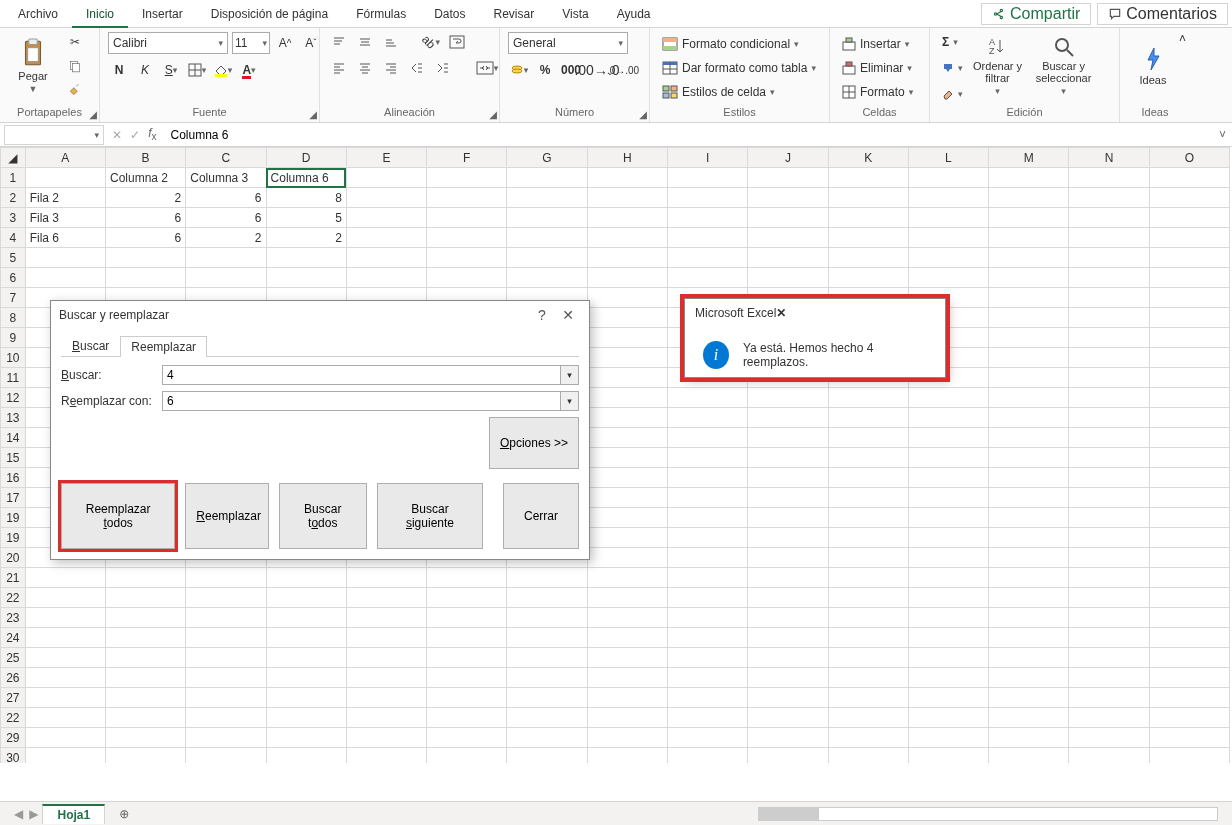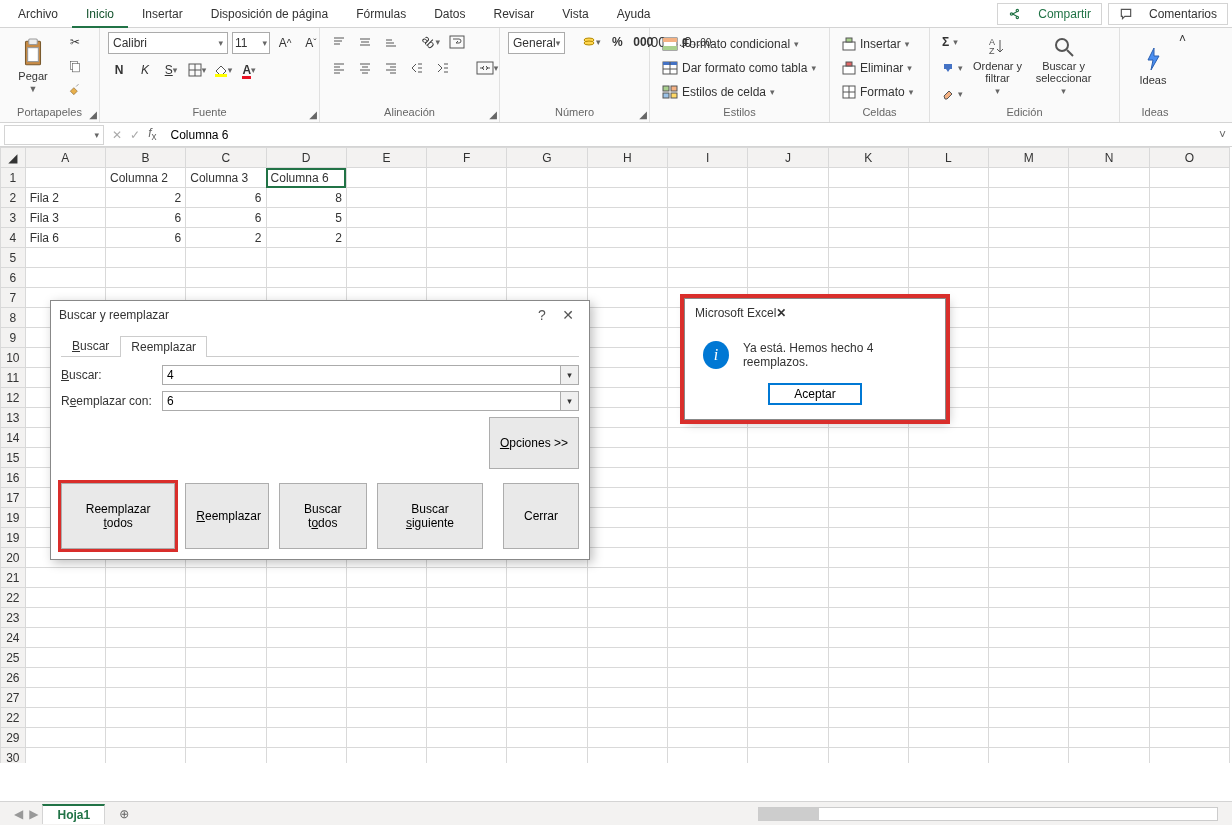--- a/index.html
+++ b/index.html
@@ -2,21 +2,21 @@
 <html><head>
 <meta charset="utf-8">
 <style>
   * { box-sizing: border-box; margin: 0; padding: 0; }
   body { font-family: "Segoe UI", Tahoma, sans-serif; font-size: 12px; background: #fff; width: 1232px; height: 825px; overflow: hidden; position: relative; color: #333; }
   
   .tabs { display: flex; align-items: center; height: 28px; border-bottom: 1px solid #d4d4d4; padding: 0 4px; background: #fff; }
   .tab { padding: 0 14px; height: 28px; line-height: 28px; cursor: pointer; color: #333; }
   .tab.active { color: #14532d; border-bottom: 2px solid #217346; font-weight: 400; }
   .tabs-right { margin-left: auto; display:flex; gap:6px; }
-  .share-btn { border:1px solid #d4d4d4; padding:2px 10px; height:22px; display:flex; align-items:center; gap:16px; font-size:12px; cursor:pointer; background:#fff;}
+  .share-btn { border:1px solid #d4d4d4; padding:2px 10px; height:22px; display:flex; align-items:center; gap:4px; font-size:16px; cursor:pointer; background:#fff;}
   .share-btn.green { color:#217346; }
   
   .ribbon { display:flex; height: 95px; border-bottom:1px solid #d4d4d4; background:#fafafa; }
   .group { border-right:1px solid #e0e0e0; padding:4px 8px 2px 8px; display:flex; flex-direction:column; position:relative; }
   .group-label { text-align:center; font-size:11px; color:#666; margin-top:auto; height:16px; line-height:16px;}
   .group-body { flex:1; display:flex; align-items:flex-start; gap:6px; }
   .btn-large { display:flex; flex-direction:column; align-items:center; justify-content:center; width:50px; height:68px; cursor:pointer; font-size:11px; gap:2px;}
   .ico { display:inline-flex; align-items:center; justify-content:center; }
   .ico svg { display:block; }
   .vcol { display:flex; flex-direction:column; gap:4px; justify-content:center;}
@@ -294,21 +294,21 @@
             </span>
             <span class="dd">▾</span>
           </span>
       </div>
     </div>
     <div class="group-label">Alineación</div>
     <span class="dlaunch">◢</span>
   </div>
 
   <div class="group" style="width:150px">
-    <div class="group-body" style="flex-direction:row; gap:15px;">
+    <div class="group-body" style="flex-direction:column; gap:6px;">
       <div class="num-format">
           <span>General</span>
           <span class="dd">▾</span>
         </div>
       <div class="hrow">
         <span class="small-btn">
             <span class="ico">
               <svg width="14" height="14">
                 <ellipse cx="7" cy="5" rx="5" ry="2" fill="#ffd54f" stroke="#b28900"></ellipse>
                 <ellipse cx="7" cy="8" rx="5" ry="2" fill="#ffd54f" stroke="#b28900"></ellipse>
@@ -1108,16 +1108,13 @@
 
 <div class="msgbox" style="left:684px; top:298px; width:262px;">
   <div class="titlebar">
     <span class="title">Microsoft Excel</span>
     <span class="winbtn" style="font-weight:bold">✕</span>
   </div>
   <div class="body">
     <div class="info-ico">i</div>
     <div>Ya está. Hemos hecho 4 reemplazos.</div>
   </div>
-  <div class="btns">
-    <button class="btn">Aceptar</button>
-  </div>
 </div>
 
 </body></html>

